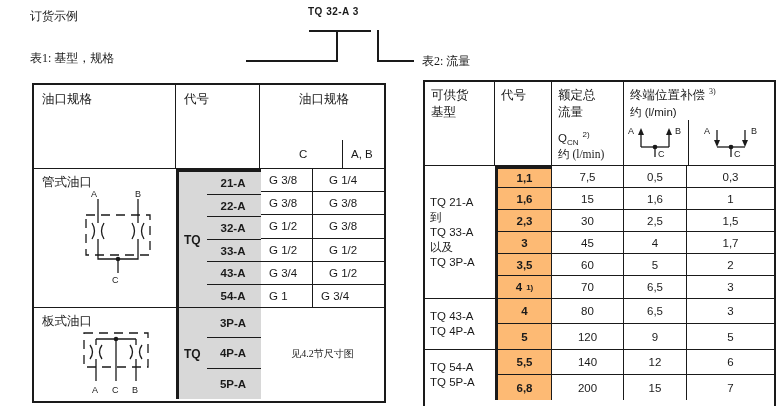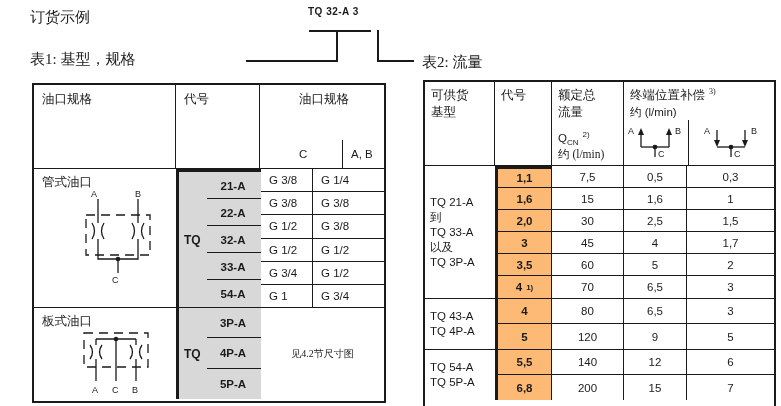--- a/index.html
+++ b/index.html
@@ -3,21 +3,21 @@
 <meta charset="utf-8">
 <style>
   html,body{margin:0;padding:0;background:#fff;}
   #stage{position:relative;width:781px;height:406px;background:#fff;color:#1a1a1a;
          font-family:"Liberation Sans","DejaVu Sans",sans-serif;overflow:hidden;}
   .zh{font-family:"Liberation Serif","DejaVu Serif",serif;}
   .abs{position:absolute;}
   .hline{position:absolute;height:2px;background:#1a1a1a;}
   .vline{position:absolute;width:2px;background:#1a1a1a;}
   #model-code{font-weight:bold;font-size:10px;letter-spacing:.5px;}
-  .toplabel{font-size:15px;}
+  .toplabel{font-size:12px;}
   
   .tbl{position:absolute;border:2px solid #1a1a1a;background:#fff;box-sizing:border-box;}
   .tbl *{box-sizing:border-box;}
   
   #t1{left:32px;top:83px;width:354px;height:320px;display:flex;flex-direction:column;}
   .t1-header{height:84px;display:flex;border-bottom:1px solid #1a1a1a;}
   .h-form{width:142px;border-right:1px solid #1a1a1a;padding:6px 0 0 8px;}
   .h-code1{width:84px;border-right:1px solid #1a1a1a;padding:6px 0 0 8px;}
   .h-spec{flex:1;position:relative;margin-left:31px;}
   .hdr-zh{font-size:12.5px;}
@@ -33,21 +33,21 @@
            display:flex;flex-direction:column;}
   .p-code{width:85px;border-top:3px solid #1a1a1a;}
   .plate-code{width:85px;}
   .tq{position:absolute;left:5px;top:50%;transform:translateY(-50%);
       font-weight:bold;font-size:12px;}
   .crow{flex:1;position:relative;display:flex;align-items:center;justify-content:center;
         padding-left:26px;font-weight:bold;font-size:11.5px;}
   .crow.sep::after{content:"";position:absolute;left:28px;right:0;bottom:0;height:1px;background:#1a1a1a;}
   .p-vals{flex:1;display:flex;flex-direction:column;}
   .vrow{flex:1;display:flex;}
-  .vrow.sep{border-bottom:1px solid #1a1a1a;}
+  .vrow.sep{border-bottom:1px solid #1a1a1a;gap:8px;}
   .vc{width:52px;border-right:1px solid #1a1a1a;display:flex;align-items:center;
       padding-left:8px;font-size:11.5px;}
   .vab{flex:1;display:flex;align-items:center;padding-left:8px;font-size:11.5px;}
   .plate-note{flex:1;display:flex;align-items:center;justify-content:center;font-size:10px;}
   .sym{position:absolute;}
   .sym path,.sym line,.sym rect,.sym circle{stroke:#1a1a1a;fill:none;stroke-width:1.3;}
   .sym circle{fill:#1a1a1a;}
   .sym .arr{fill:#1a1a1a;stroke:none;}
   .sym text{fill:#1a1a1a;stroke:none;font-size:9px;font-family:"Liberation Sans",sans-serif;}
   
@@ -137,20 +137,21 @@
           <path d="M40 72 V86"></path>
           <text x="34" y="96">C</text>
         </svg>
       </div>
       <div class="p-code graycol">
         <span class="tq">TQ</span>
         <div class="crow sep">21-A</div>
         <div class="crow sep">22-A</div>
         <div class="crow sep">32-A</div>
         <div class="crow sep">33-A</div>
+        <div class="crow sep">43-A</div>
         <div class="crow">54-A</div>
       </div>
       <div class="p-vals">
         <div class="vrow sep">
           <div class="vc">G 3/8</div>
           <div class="vab">G 1/4</div>
         </div>
         <div class="vrow sep">
           <div class="vc">G 3/8</div>
           <div class="vab">G 3/8</div>
@@ -276,21 +277,21 @@
             <div class="c-div num">0,5</div>
             <div class="c-com num">0,3</div>
           </div>
           <div class="t2row rsep">
             <div class="c-code">1,6</div>
             <div class="c-flow num">15</div>
             <div class="c-div num">1,6</div>
             <div class="c-com num">1</div>
           </div>
           <div class="t2row rsep">
-            <div class="c-code">2,0</div>
+            <div class="c-code">2,3</div>
             <div class="c-flow num">30</div>
             <div class="c-div num">2,5</div>
             <div class="c-com num">1,5</div>
           </div>
           <div class="t2row rsep">
             <div class="c-code">3</div>
             <div class="c-flow num">45</div>
             <div class="c-div num">4</div>
             <div class="c-com num">1,7</div>
           </div>

